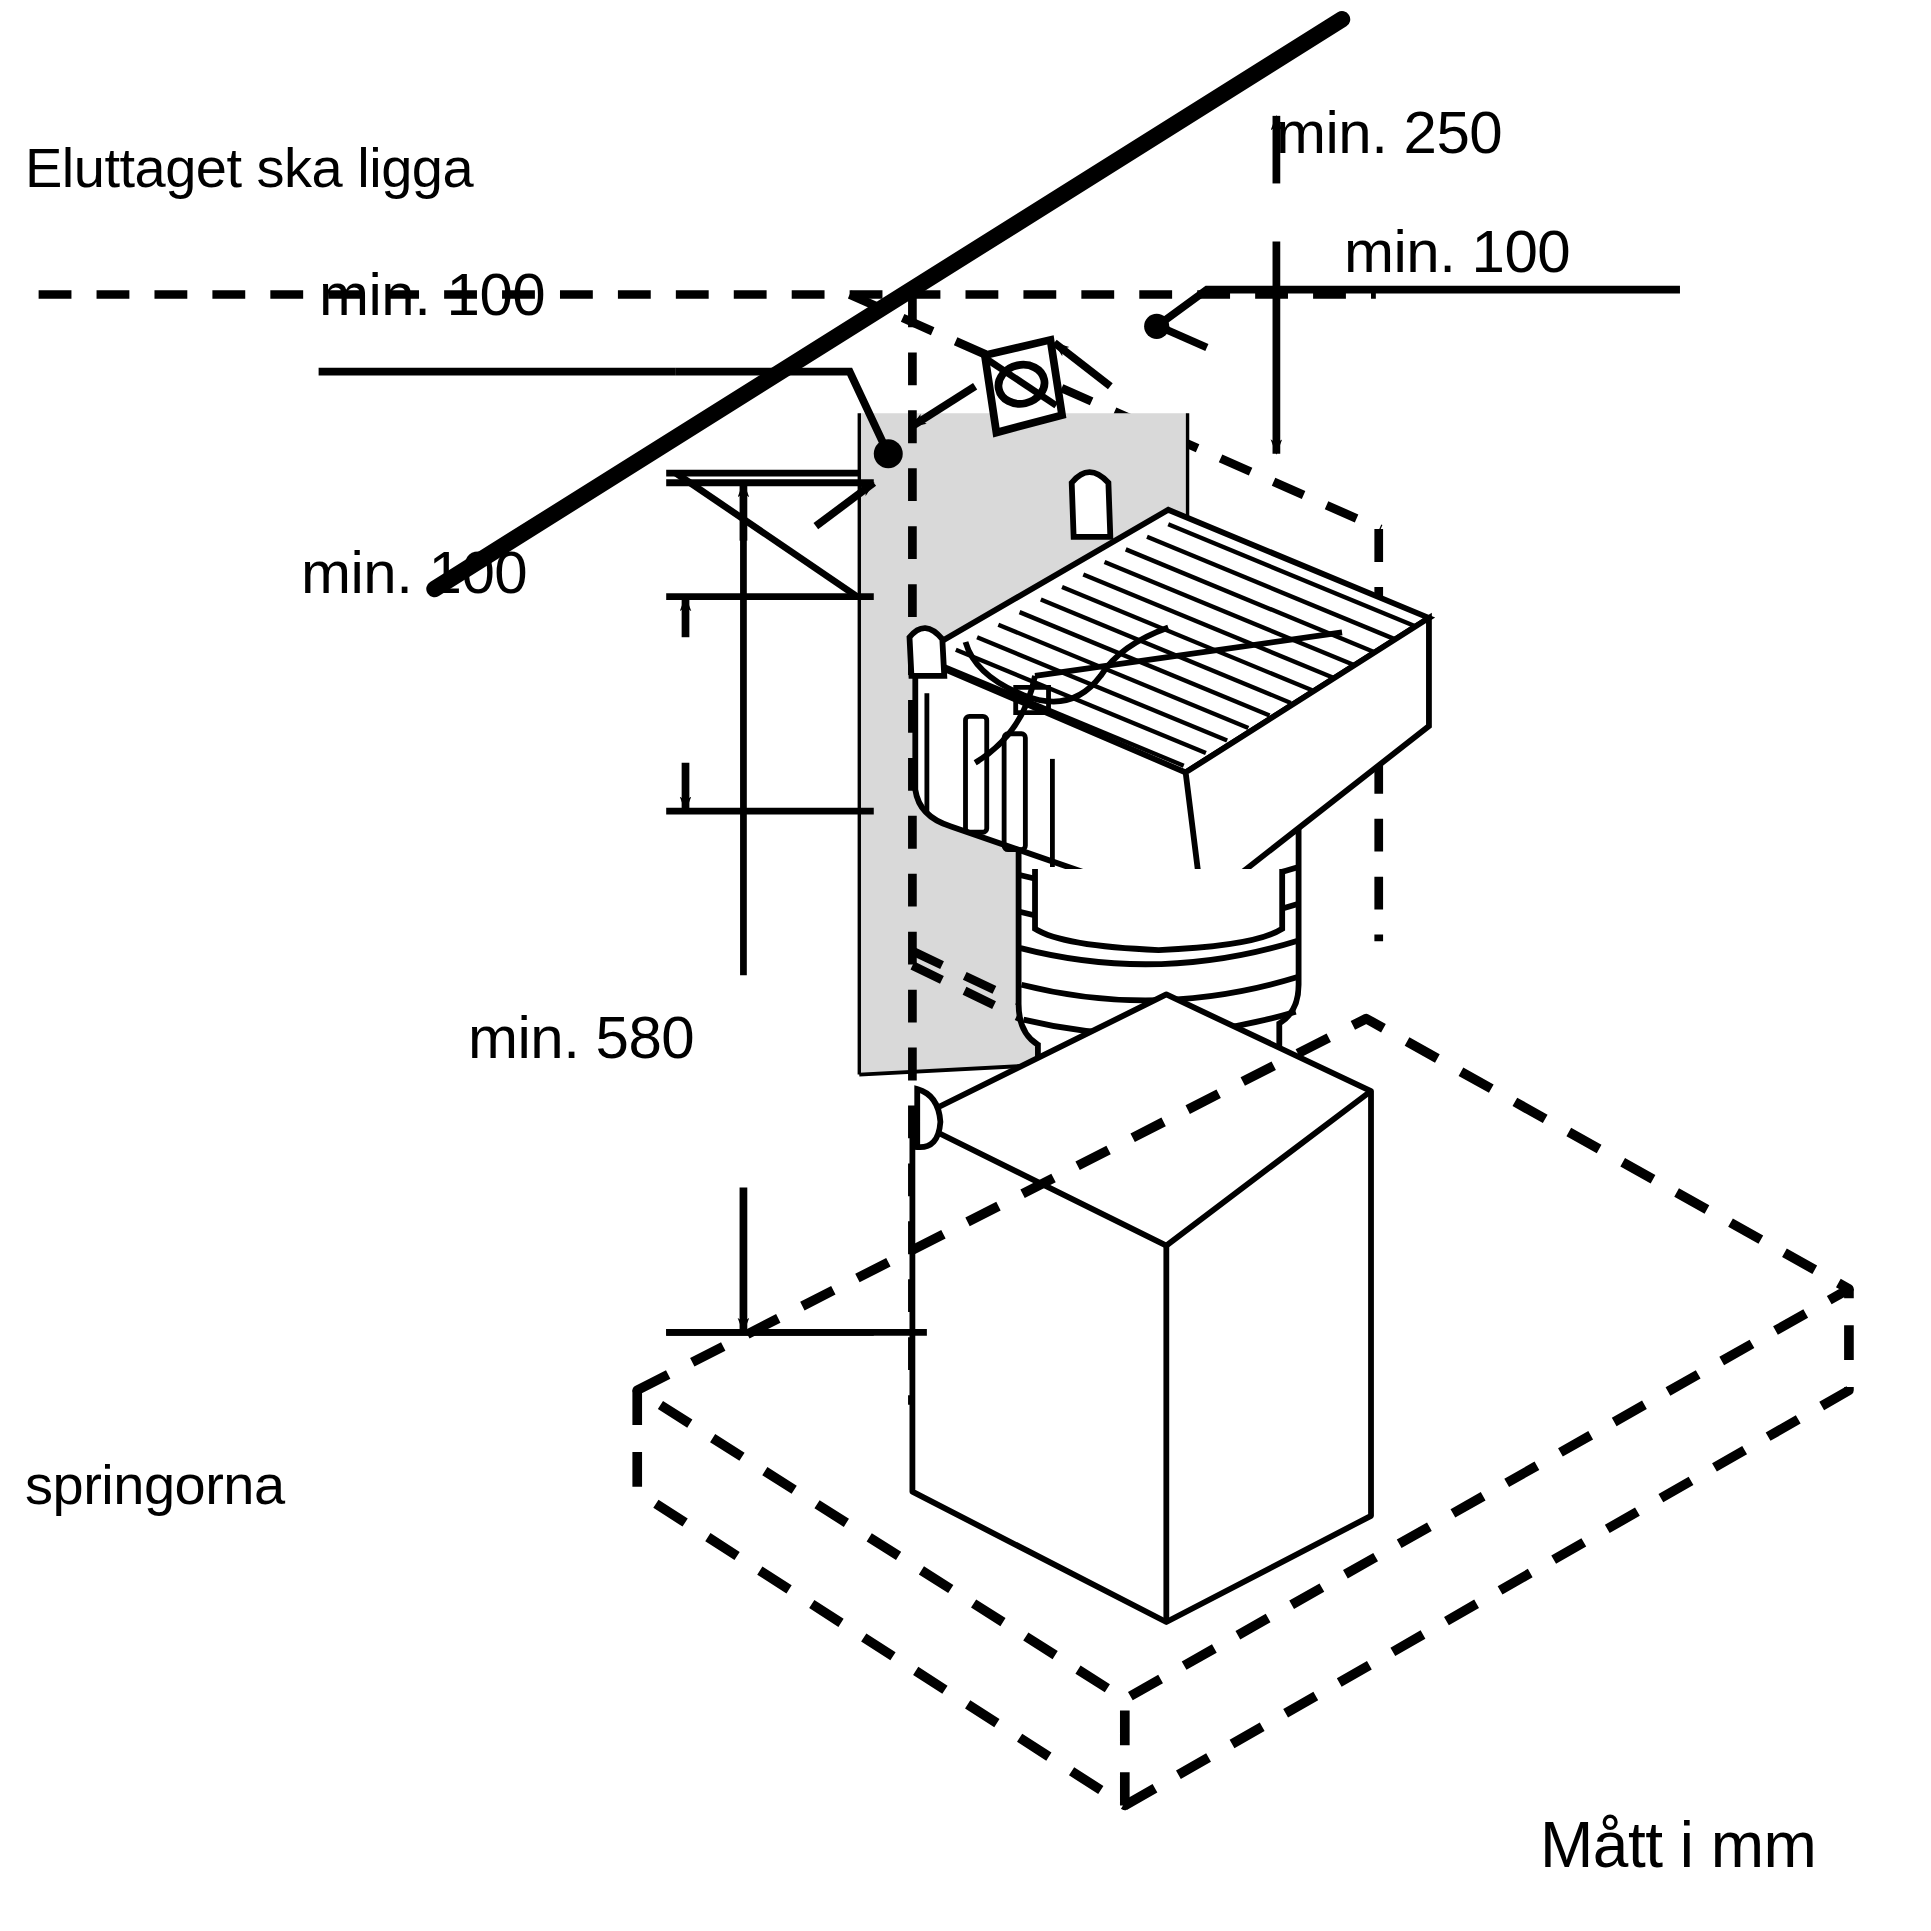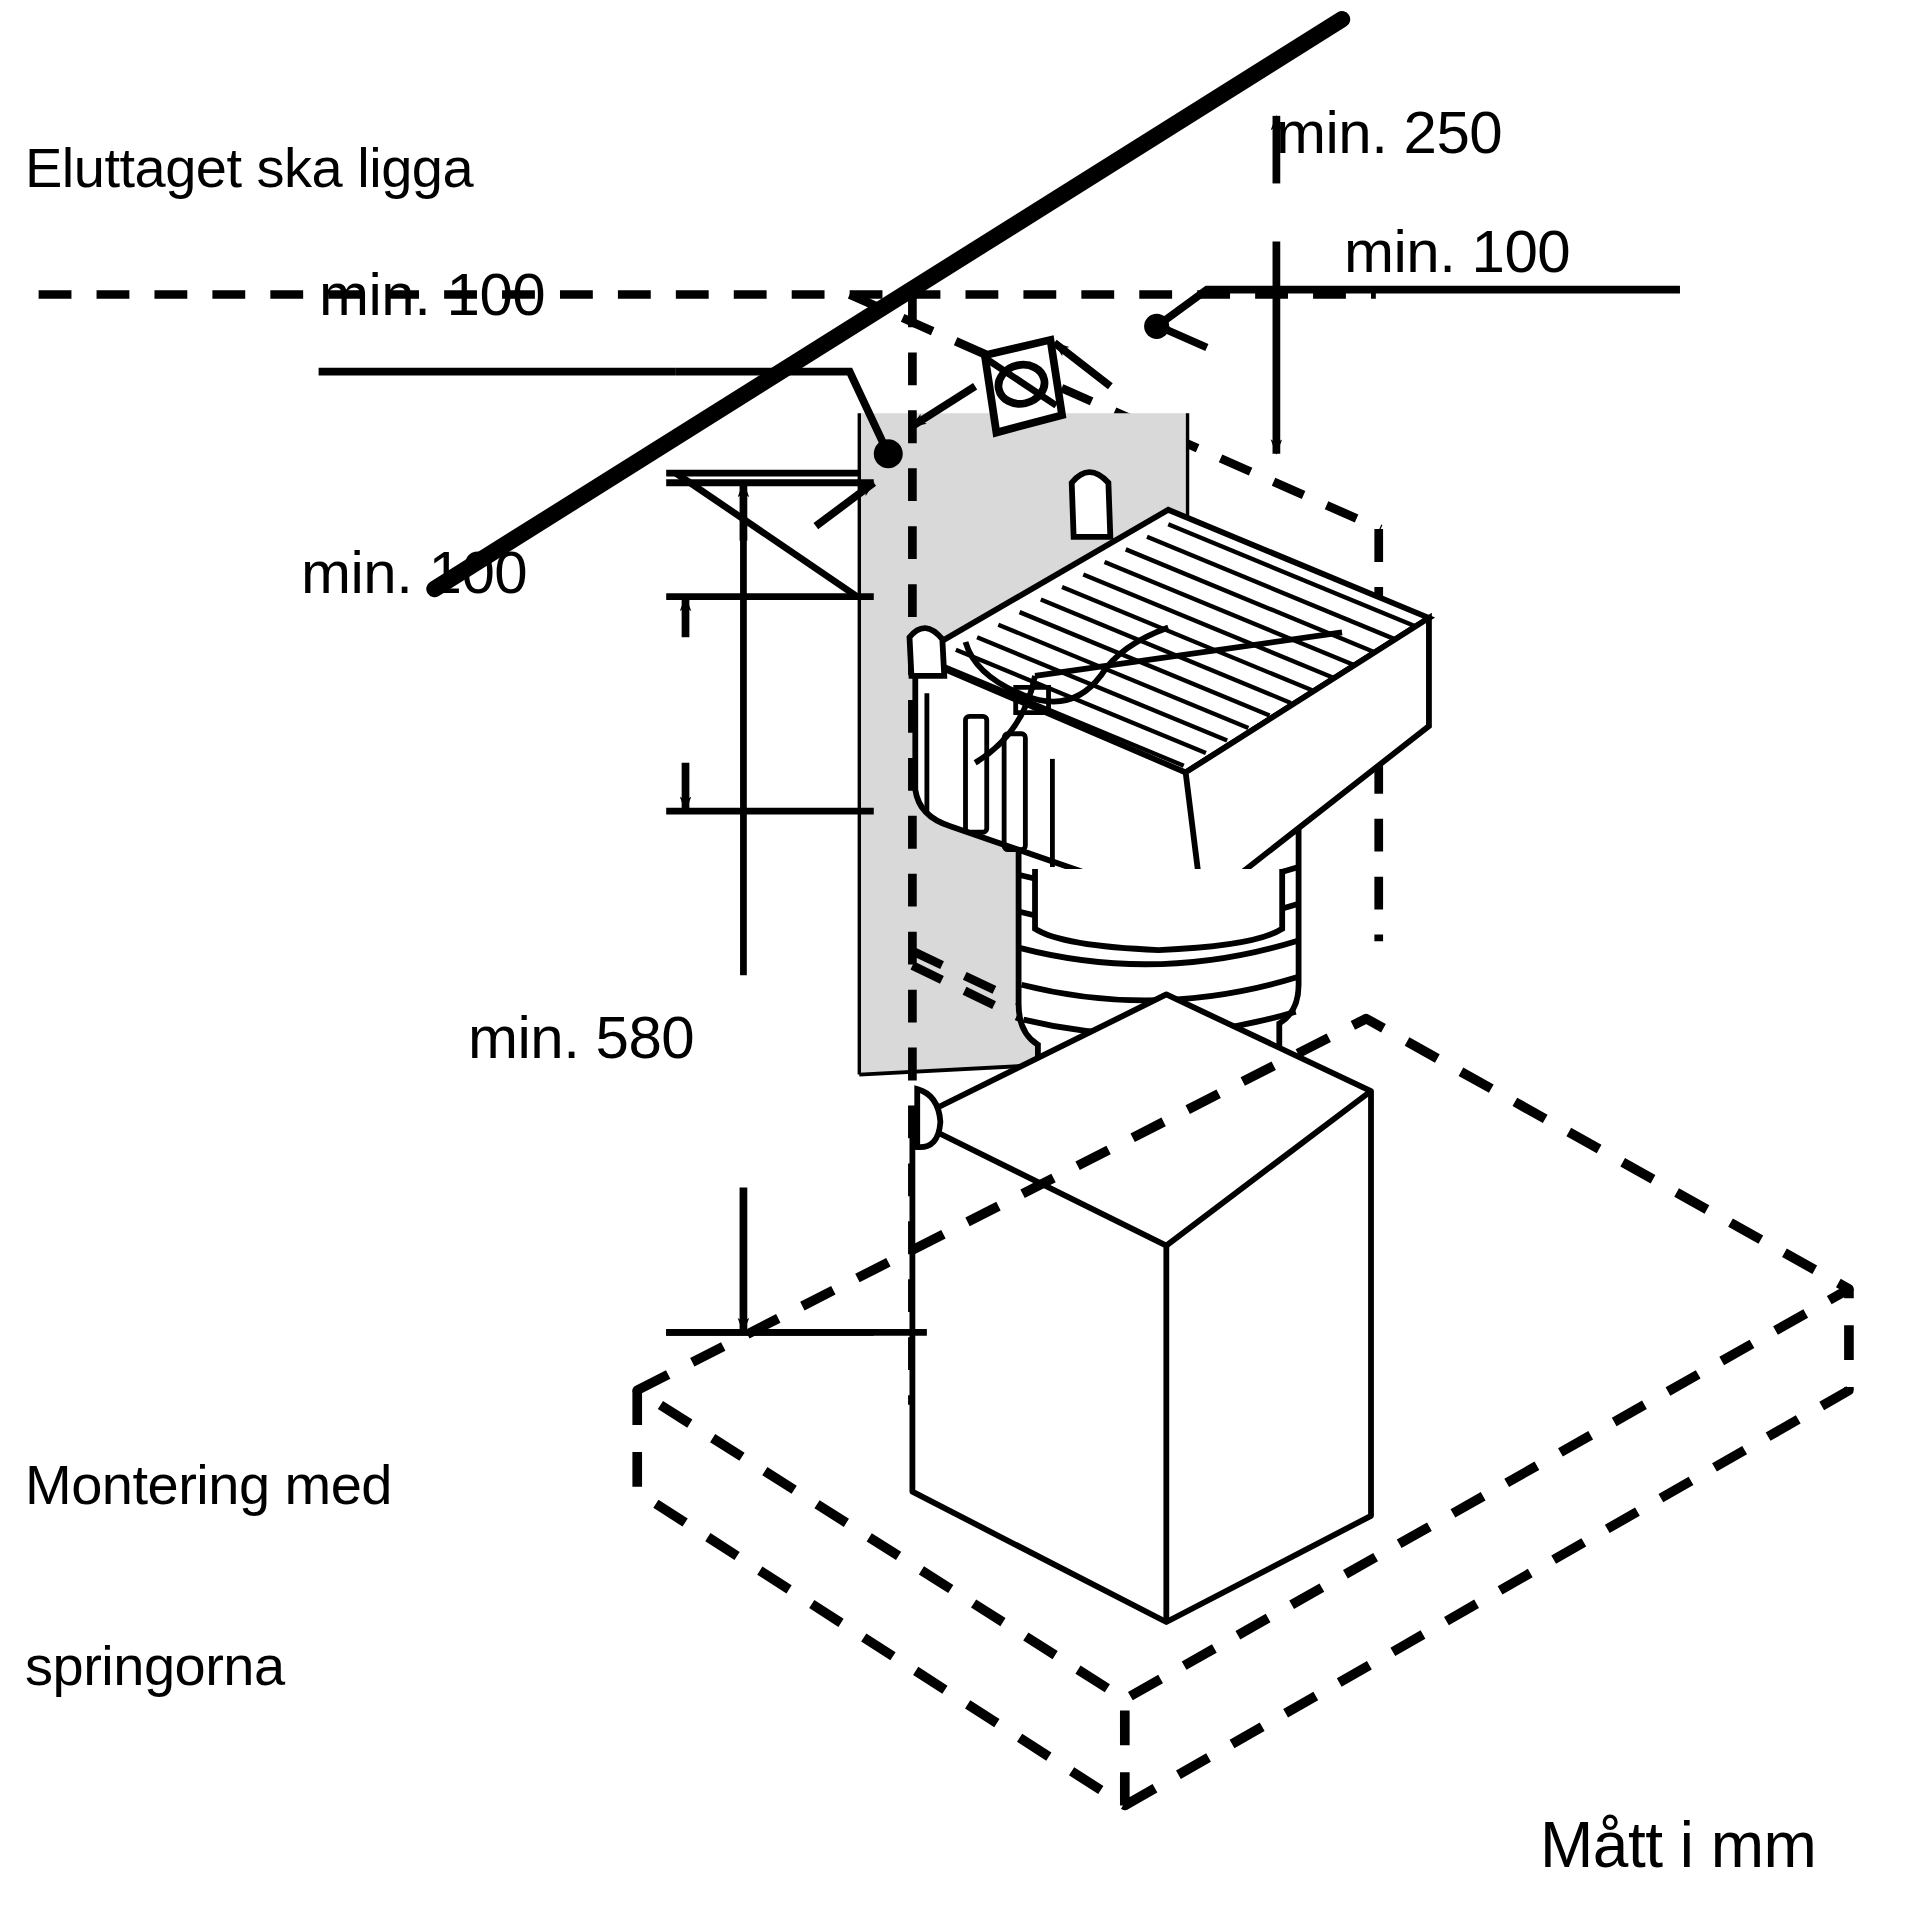--- a/index.html
+++ b/index.html
@@ -242,21 +242,20 @@
   <div class="lbl lbl-dim" style="left:1344px; top:220px;">min. 100</div>
 
   <div class="lbl lbl-dim" style="left:319px; top:263px;">min. 100</div>
 
   <div class="lbl lbl-dim" style="left:301px; top:541px;">min. 100</div>
 
   <div class="lbl lbl-dim" style="left:444px; top:1006px;margin-left:24px;">min. 580</div>
 
 
   <div class="lbl lbl-note" style="left:25px; top:1334px;">
-    <div>Montering med</div>
     <div>springorna</div>
     
   </div>
 
   <div class="lbl lbl-units" style="left:1540px; top:1811px;text-align:right;">Mått i mm</div>
 
 </div>
 
 
 </body></html>

